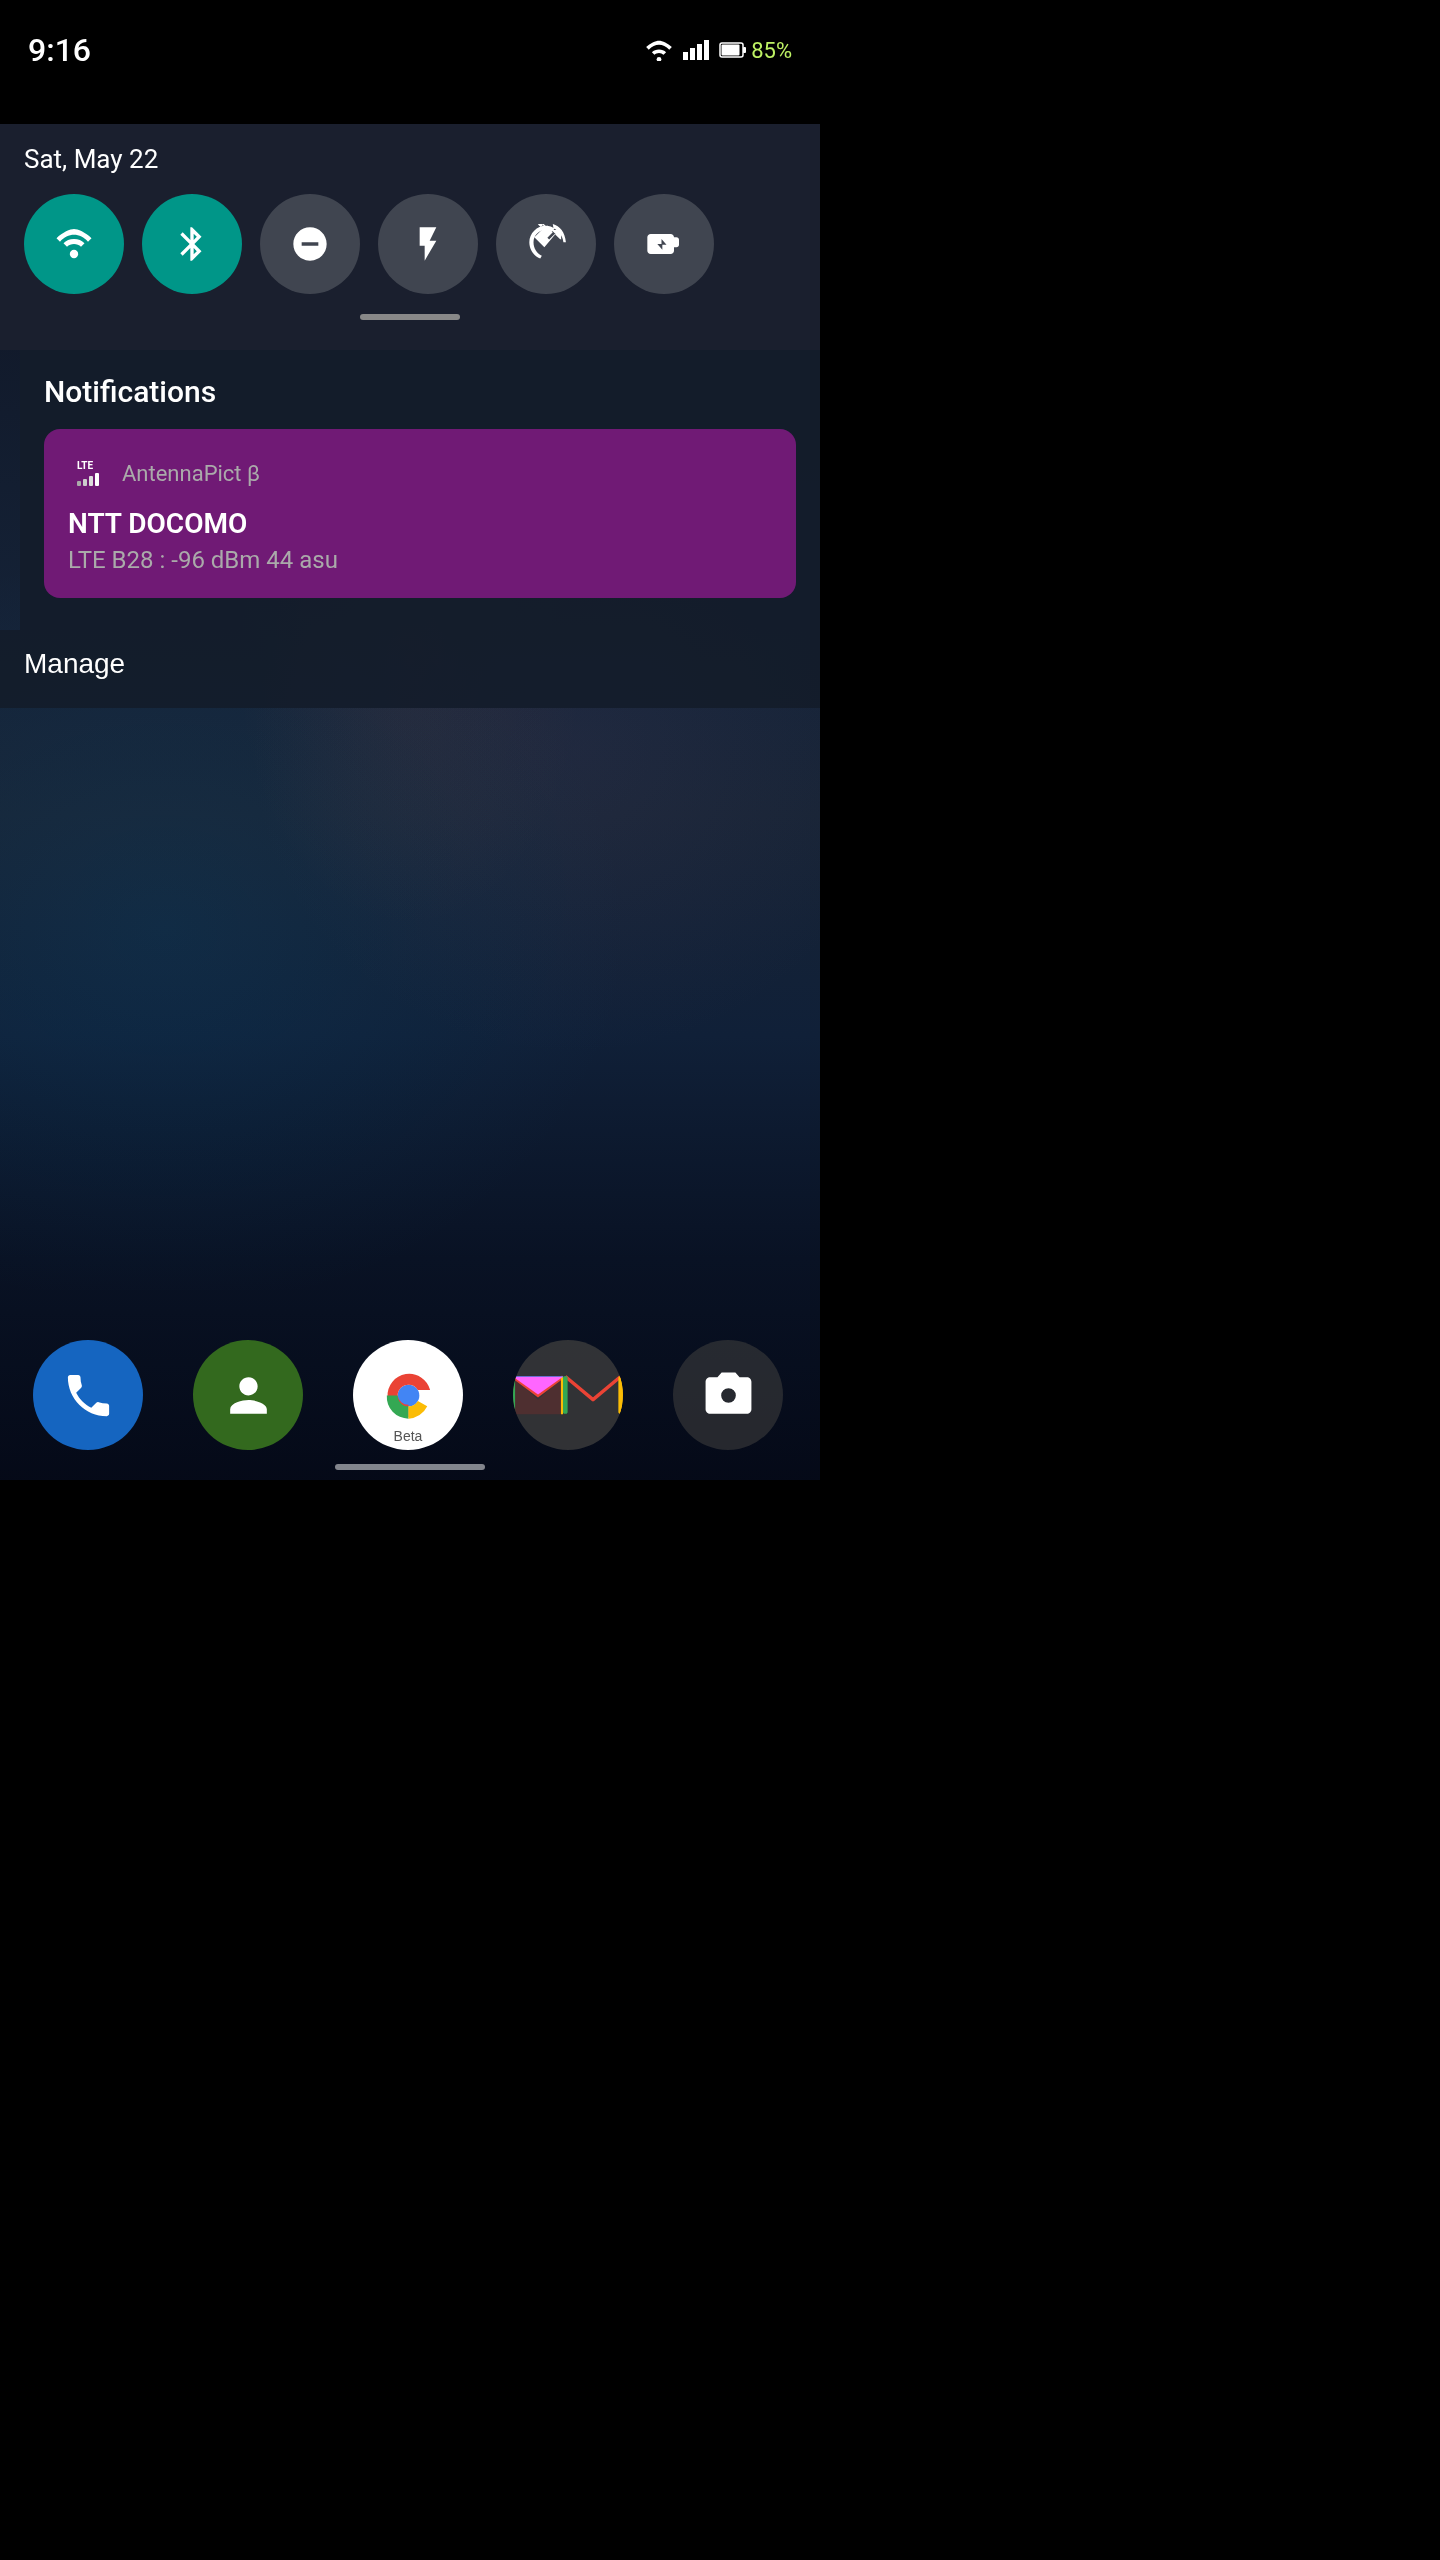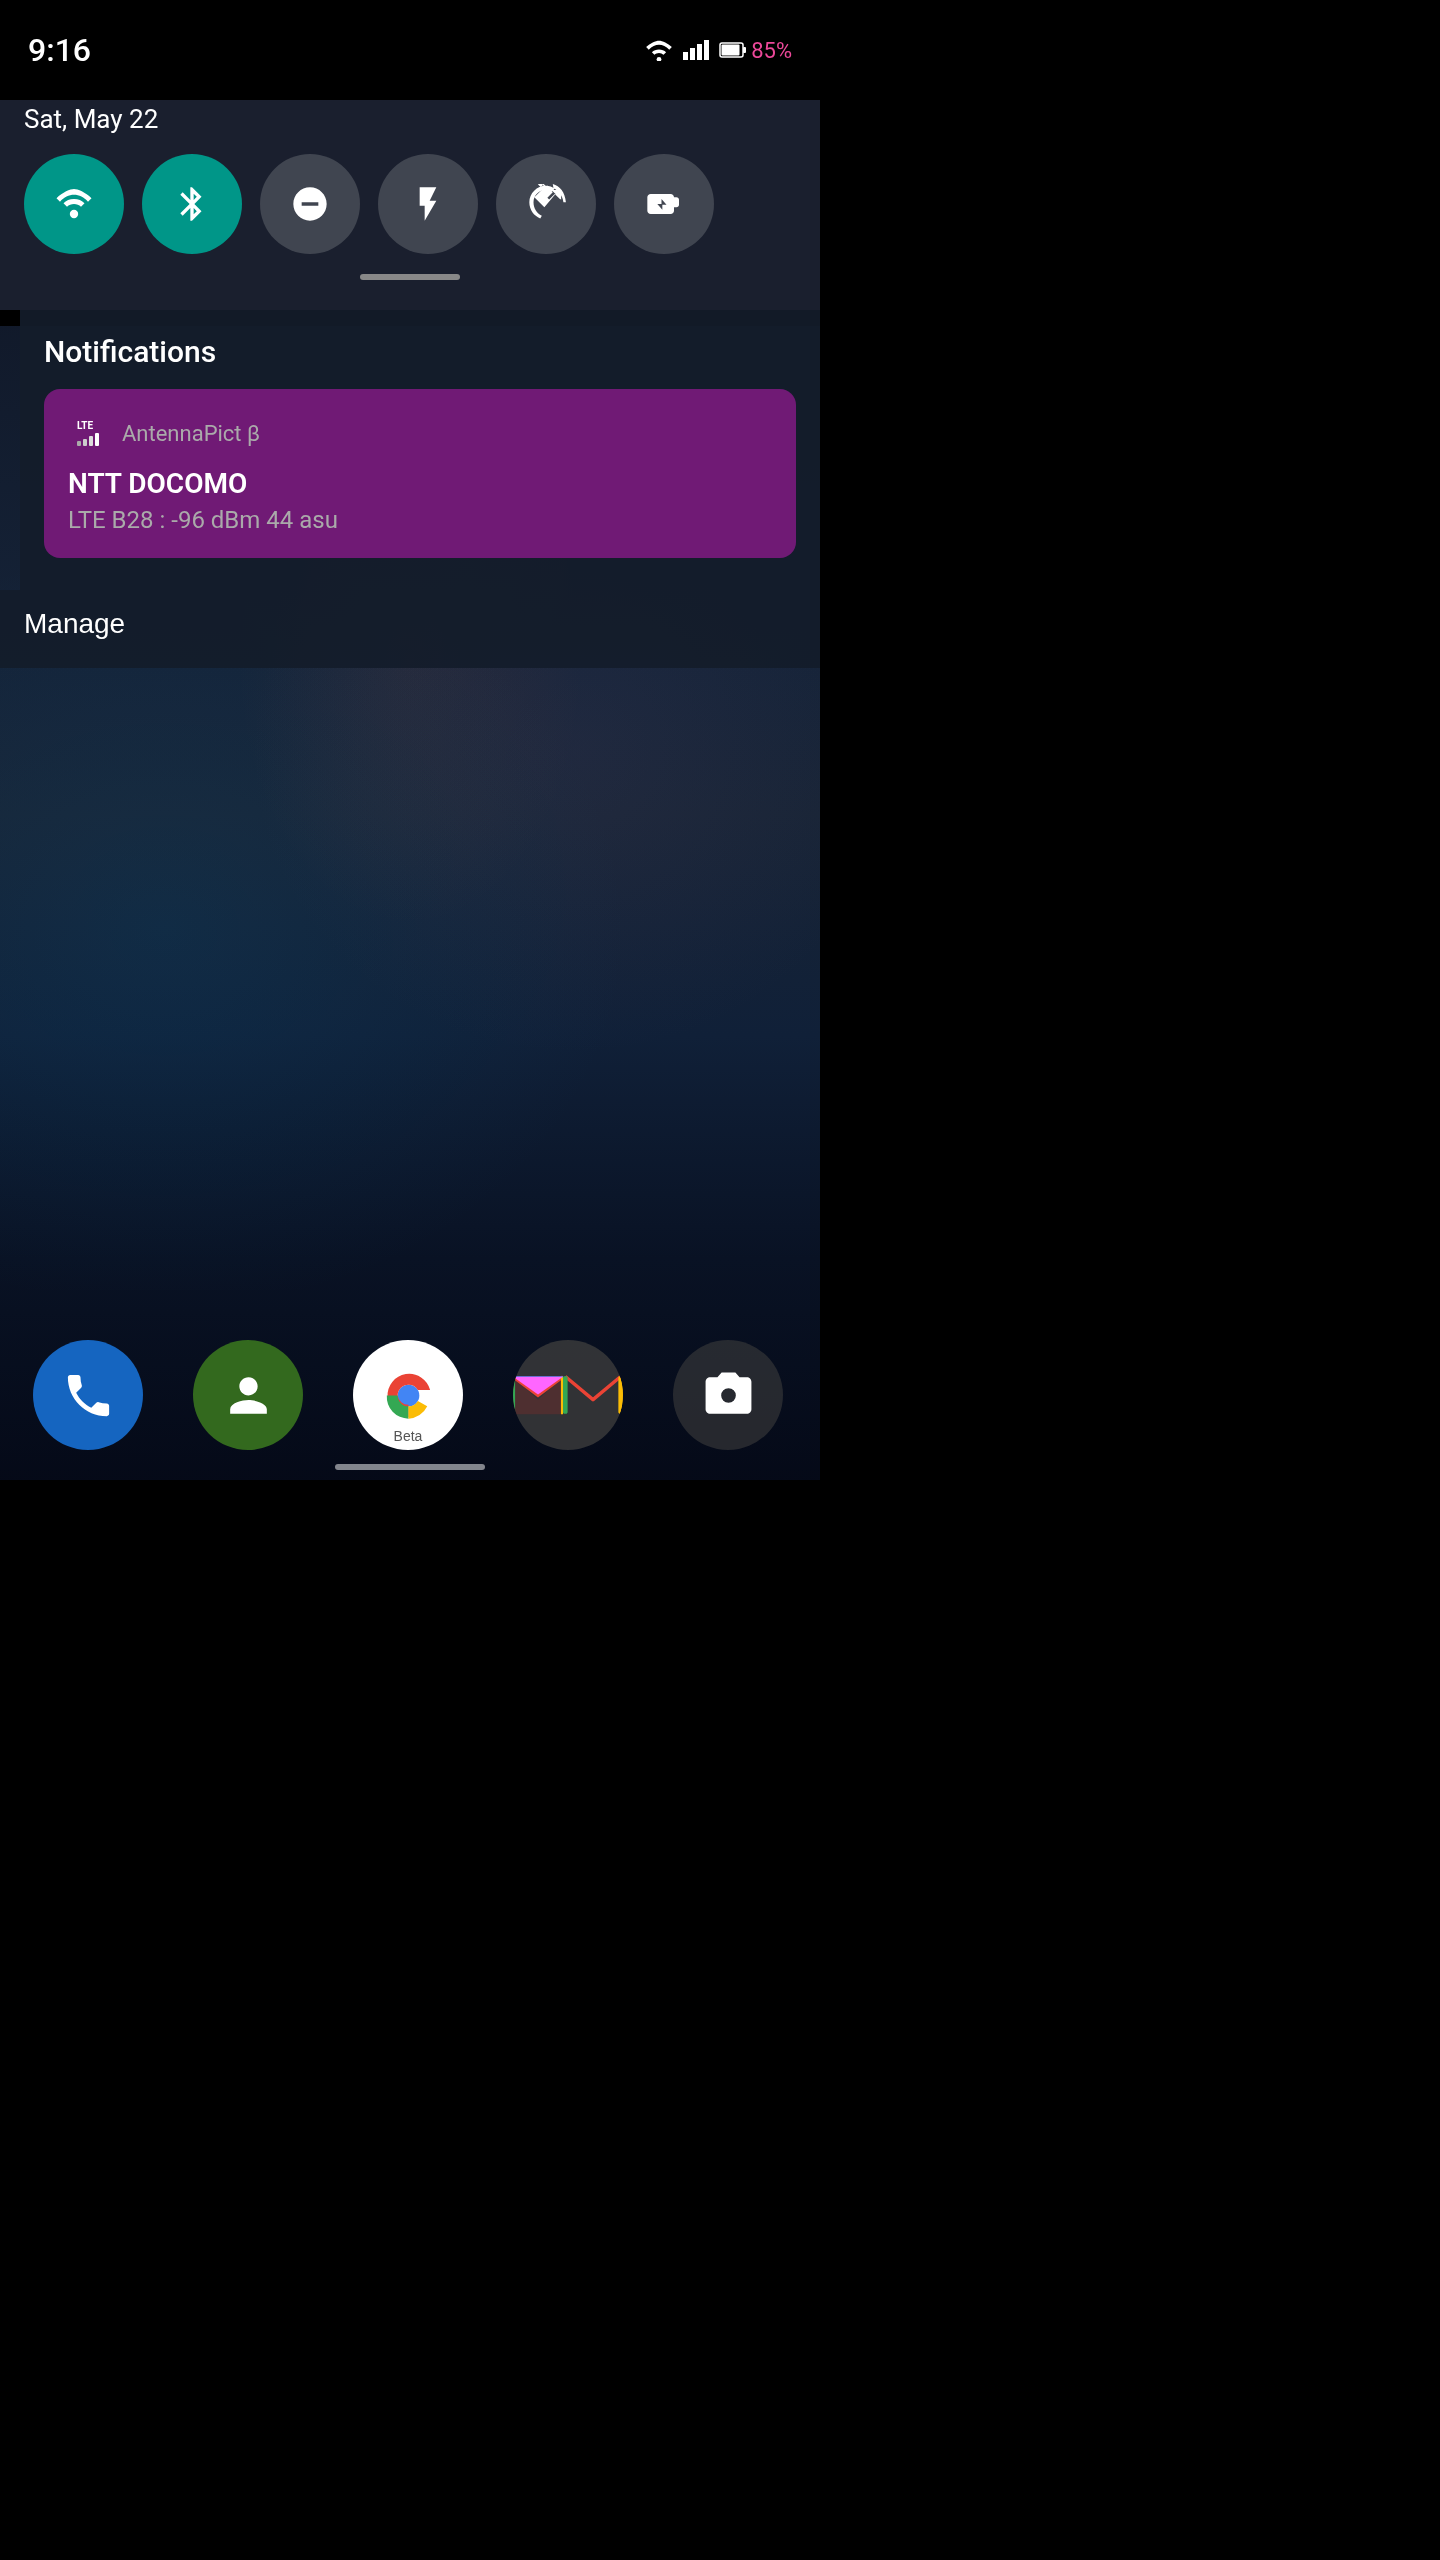--- a/index.html
+++ b/index.html
@@ -69,21 +69,22 @@
 
     .status-icons {
       display: flex;
       align-items: center;
       gap: 10px;
     }
 
     
     .quick-settings {
       background: #1a1f2e;
-      padding: 4px 24px 30px;
+      padding: 20px 24px 30px;
+      margin-top: 24px;
     }
 
     .qs-header {
       display: flex;
       align-items: center;
       justify-content: space-between;
       margin-bottom: 20px;
     }
 
     .qs-date {
@@ -337,21 +338,21 @@
         <span style="height:16px"></span>
         <span style="height:20px"></span>
       </div>
 
       <div class="battery-icon">
         <svg width="28" height="18" viewBox="0 0 28 18" fill="none">
           <rect x="1" y="2" width="23" height="14" rx="2" stroke="white" stroke-width="1.5" fill="none"></rect>
           <rect x="24" y="6" width="3" height="6" rx="1" fill="white"></rect>
           <rect x="2.5" y="3.5" width="18" height="11" rx="1" fill="white"></rect>
         </svg>
-        <span style="color:#ec4899;font-size:22px;">85%</span>
+        <span style="color:#bef264;font-size:22px;">85%</span>
       </div>
     </div>
   </div>
 
   <div class="quick-settings">
     <div class="qs-header">
       <span class="qs-date">Sat, May 22</span>
     </div>
     <div class="qs-tiles">
 

